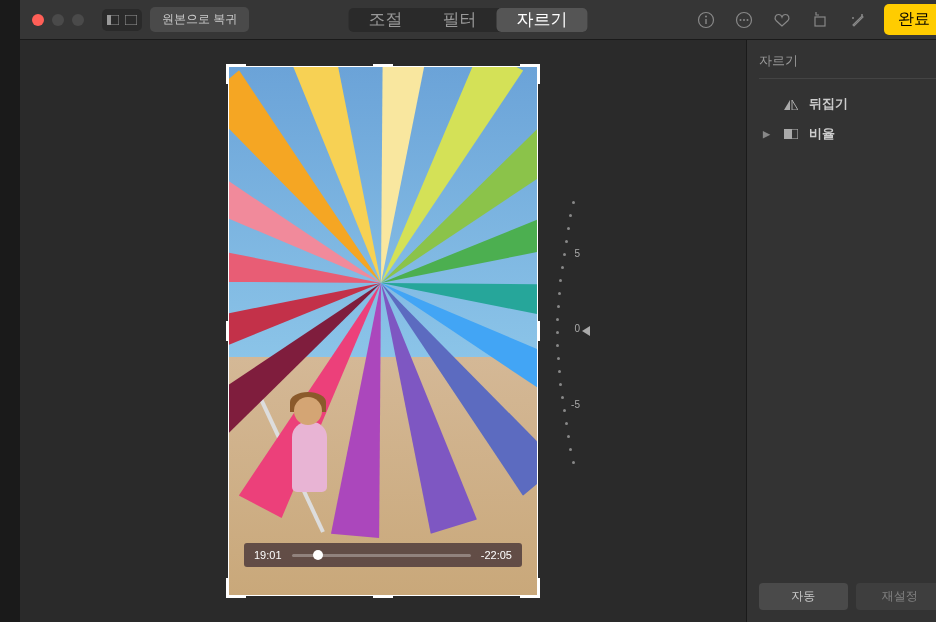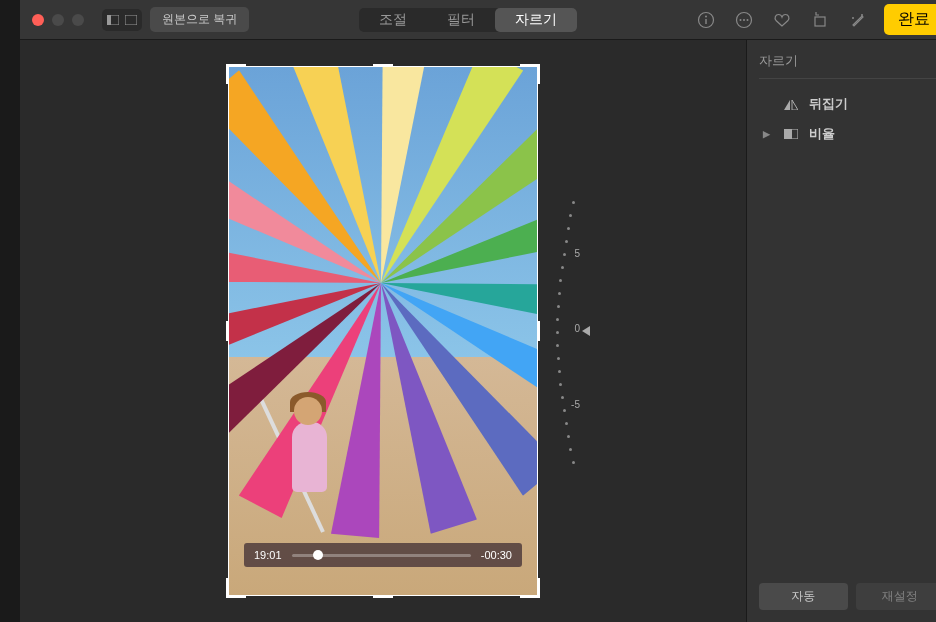--- a/index.html
+++ b/index.html
@@ -73,21 +73,21 @@
       position: absolute;
       left: 50%;
       transform: translateX(-50%);
       background: #2a2a2a;
       border-radius: 5px;
       height: 24px;
     }
     .tab {
       padding: 4px 20px;
       color: #999;
-      font-size: 14px;
+      font-size: 17px;
       cursor: pointer;
       display: flex;
       align-items: center;
       border-radius: 5px;
     }
     .tab.active {
       background: #555;
       color: #fff;
     }
     .toolbar-right {
@@ -451,21 +451,21 @@
           <div class="person">
             <div class="person-body"></div>
             <div class="person-hair"></div>
             <div class="person-head"></div>
           </div>
           <div class="video-scrubber">
             <span>19:01</span>
             <div class="scrubber-track">
               <div class="scrubber-thumb"></div>
             </div>
-            <span>-00:30</span>
+            <span>-22:05</span>
           </div>
         </div>
         <div class="crop-handle ch-tl"></div>
         <div class="crop-handle ch-tl2"></div>
         <div class="crop-handle ch-tr"></div>
         <div class="crop-handle ch-tr2"></div>
         <div class="crop-handle ch-bl"></div>
         <div class="crop-handle ch-bl2"></div>
         <div class="crop-handle ch-br"></div>
         <div class="crop-handle ch-br2"></div>

